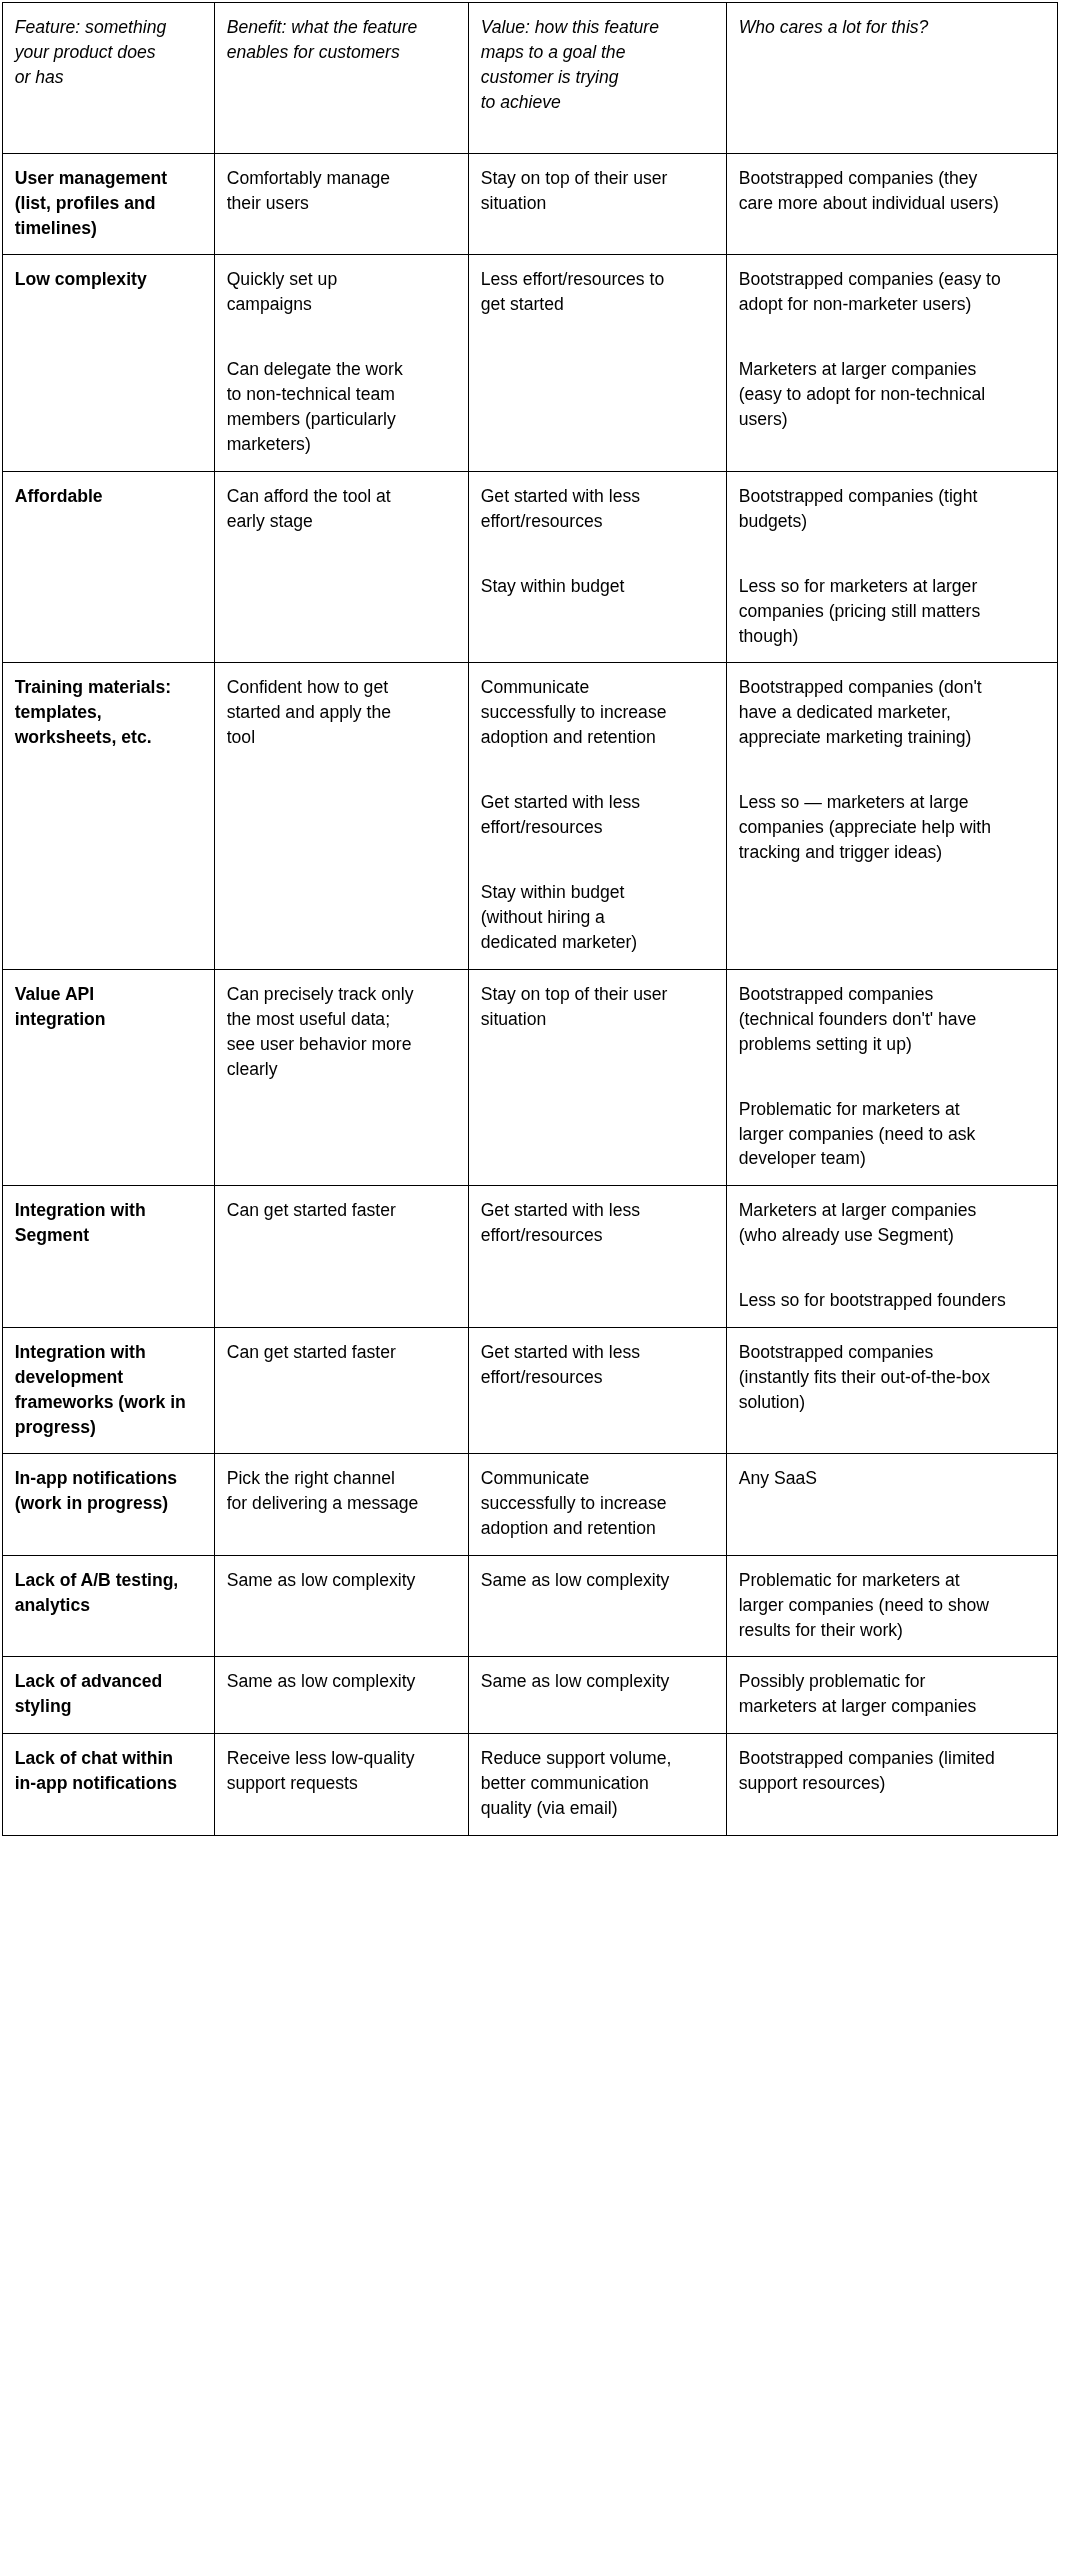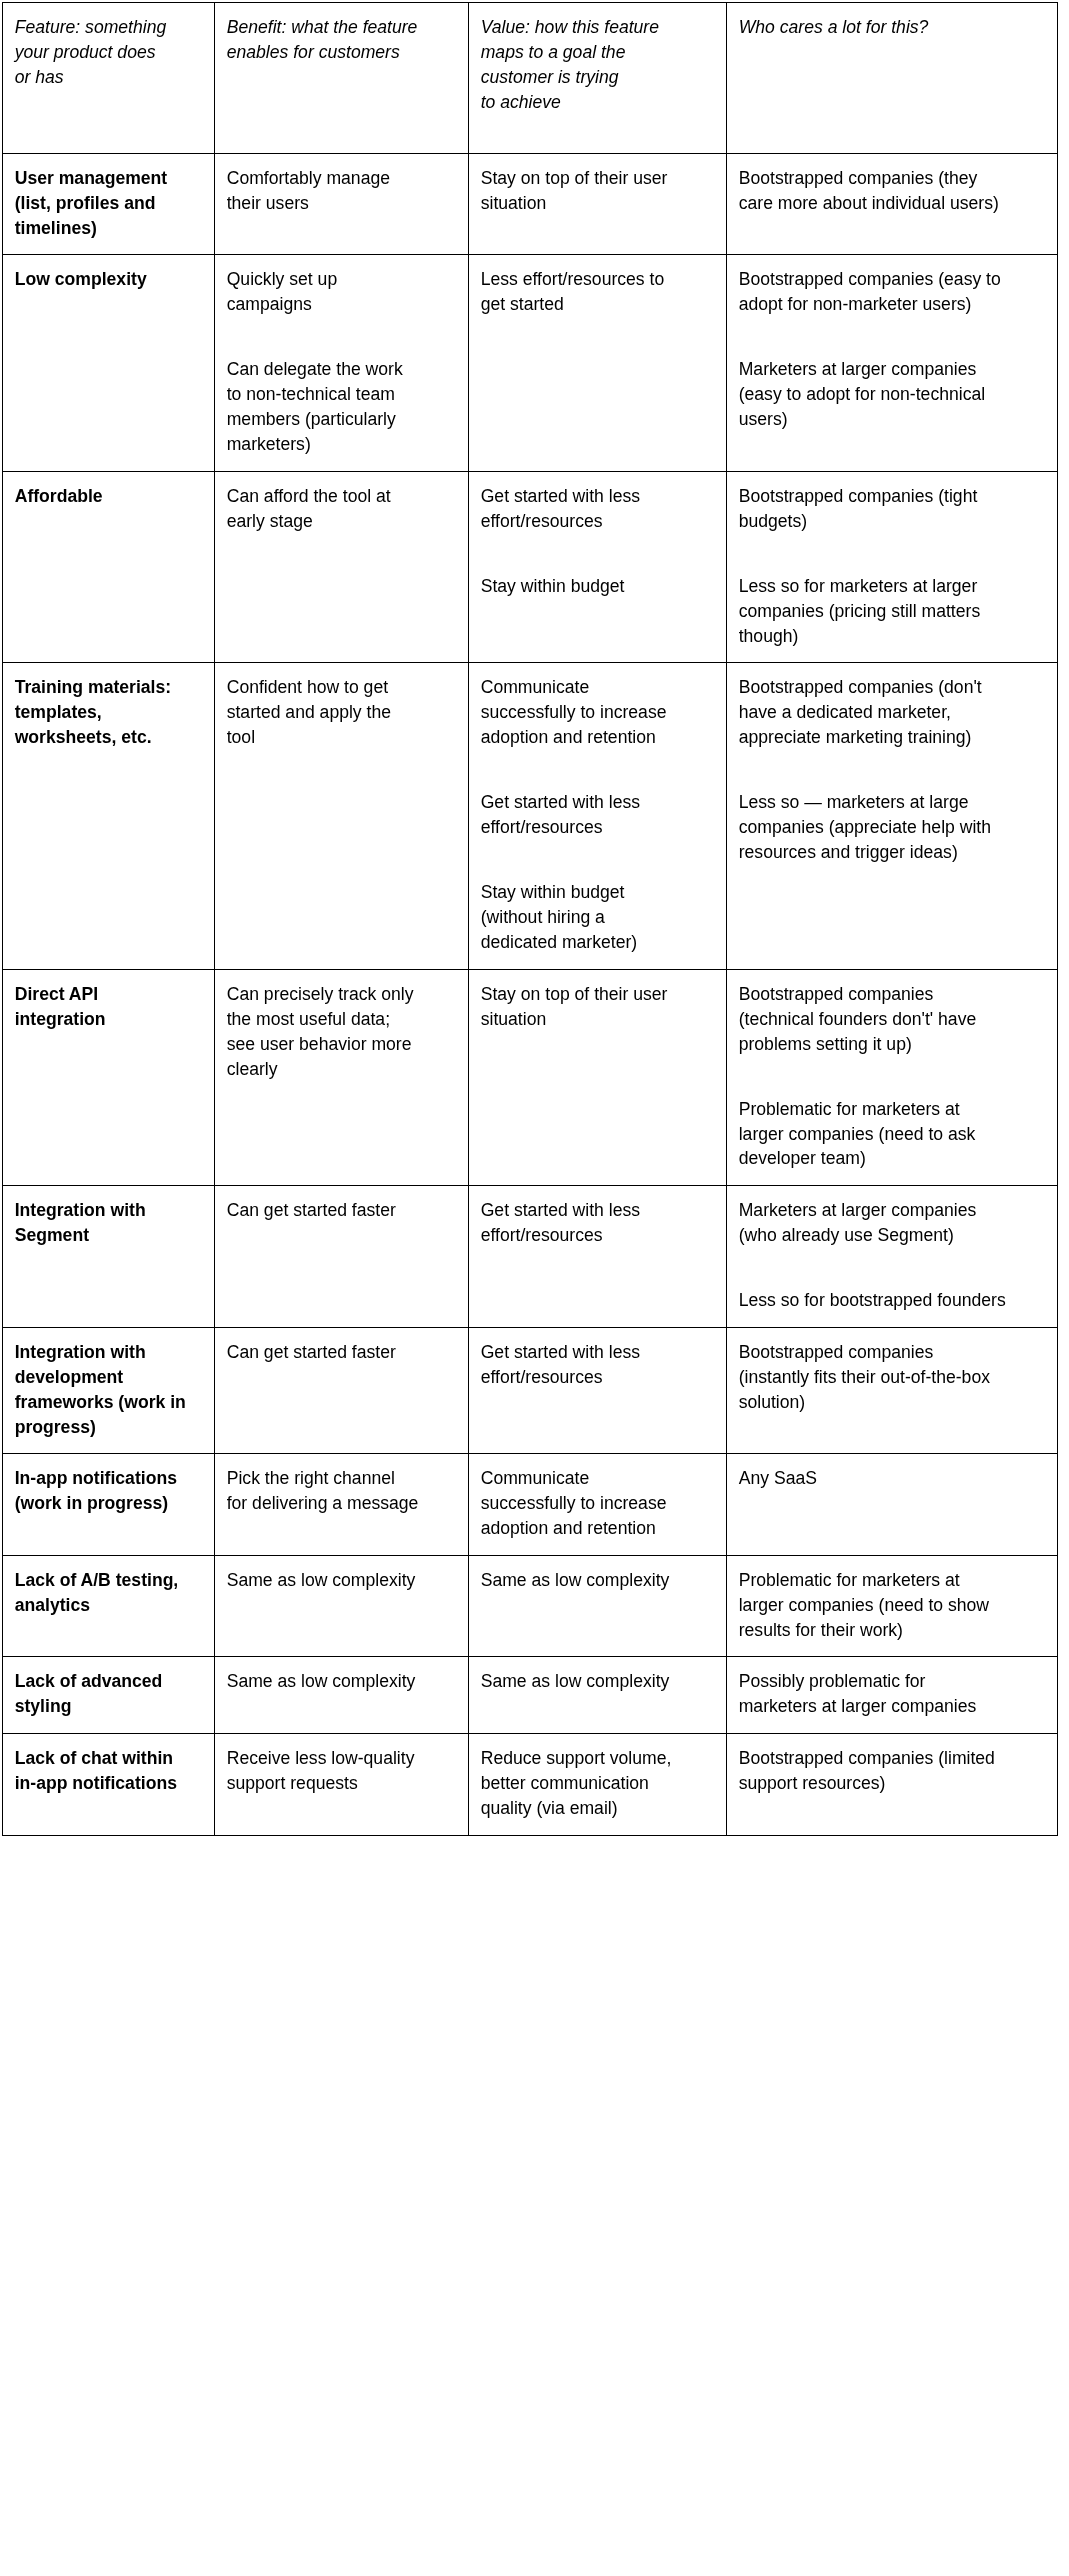--- a/index.html
+++ b/index.html
@@ -177,26 +177,26 @@
             <div class="para">Stay within budget
 (without hiring a
 dedicated marketer)</div>
           </td>
           <td>
             <div class="para">Bootstrapped companies (don't
 have a dedicated marketer,
 appreciate marketing training)</div>
             <div class="para">Less so — marketers at large
 companies (appreciate help with
-resources and trigger ideas)</div>
-          </td>
-        </tr>
-        <tr>
-          <td class="feature-cell">
-            <div class="para">Direct API
+tracking and trigger ideas)</div>
+          </td>
+        </tr>
+        <tr>
+          <td class="feature-cell">
+            <div class="para">Value API
 integration</div>
           </td>
           <td>
             <div class="para">Can precisely track only
 the most useful data;
 see user behavior more
 clearly</div>
           </td>
           <td>
             <div class="para">Stay on top of their user

